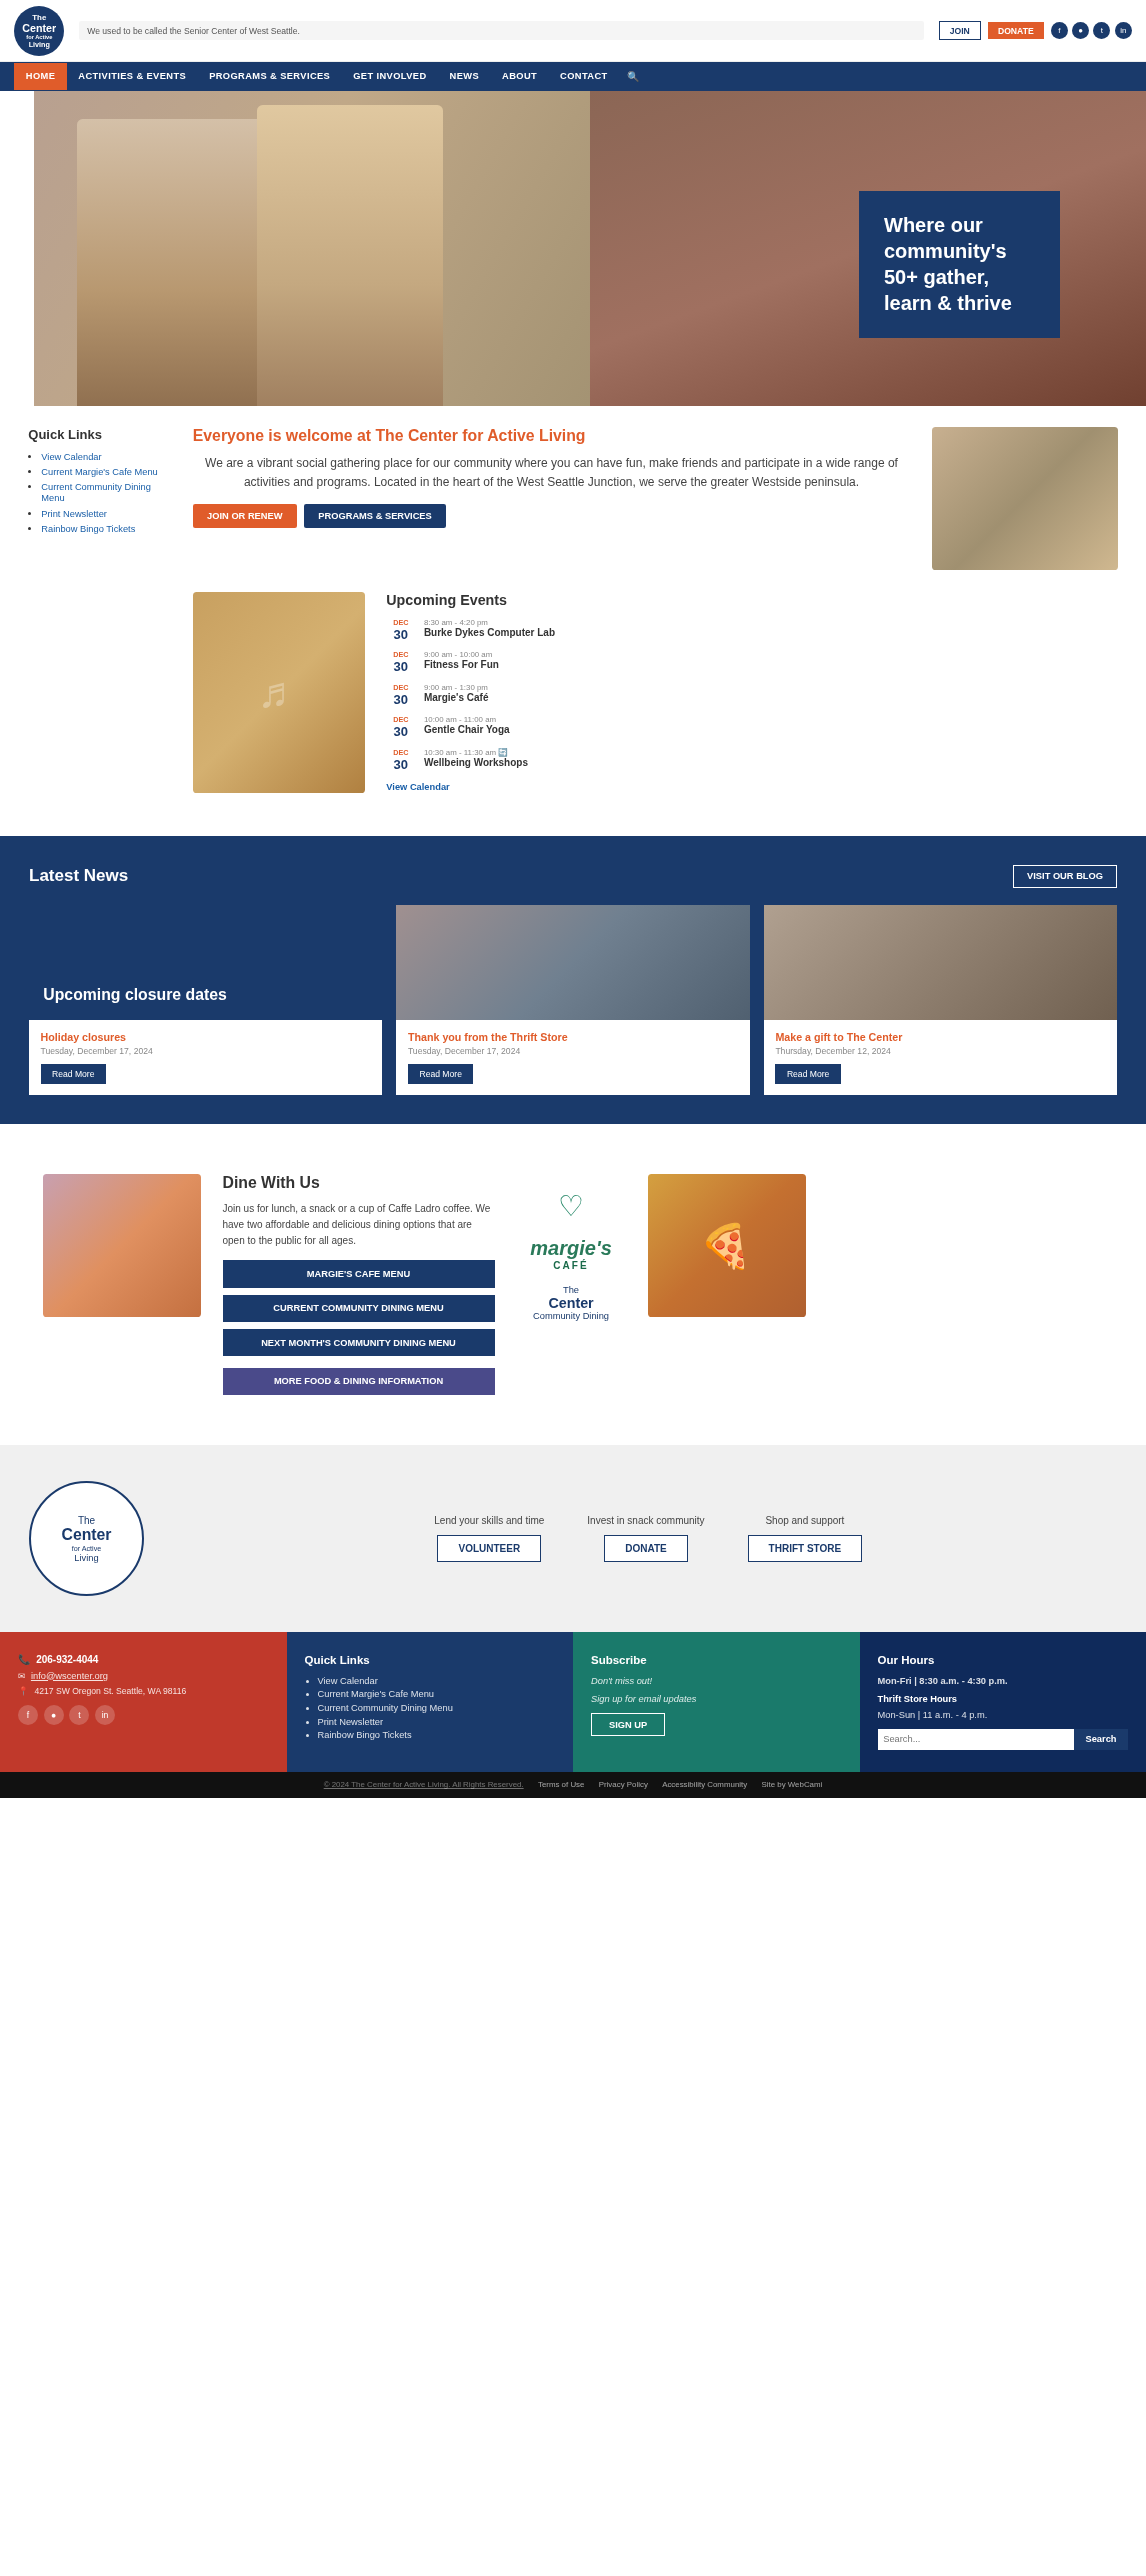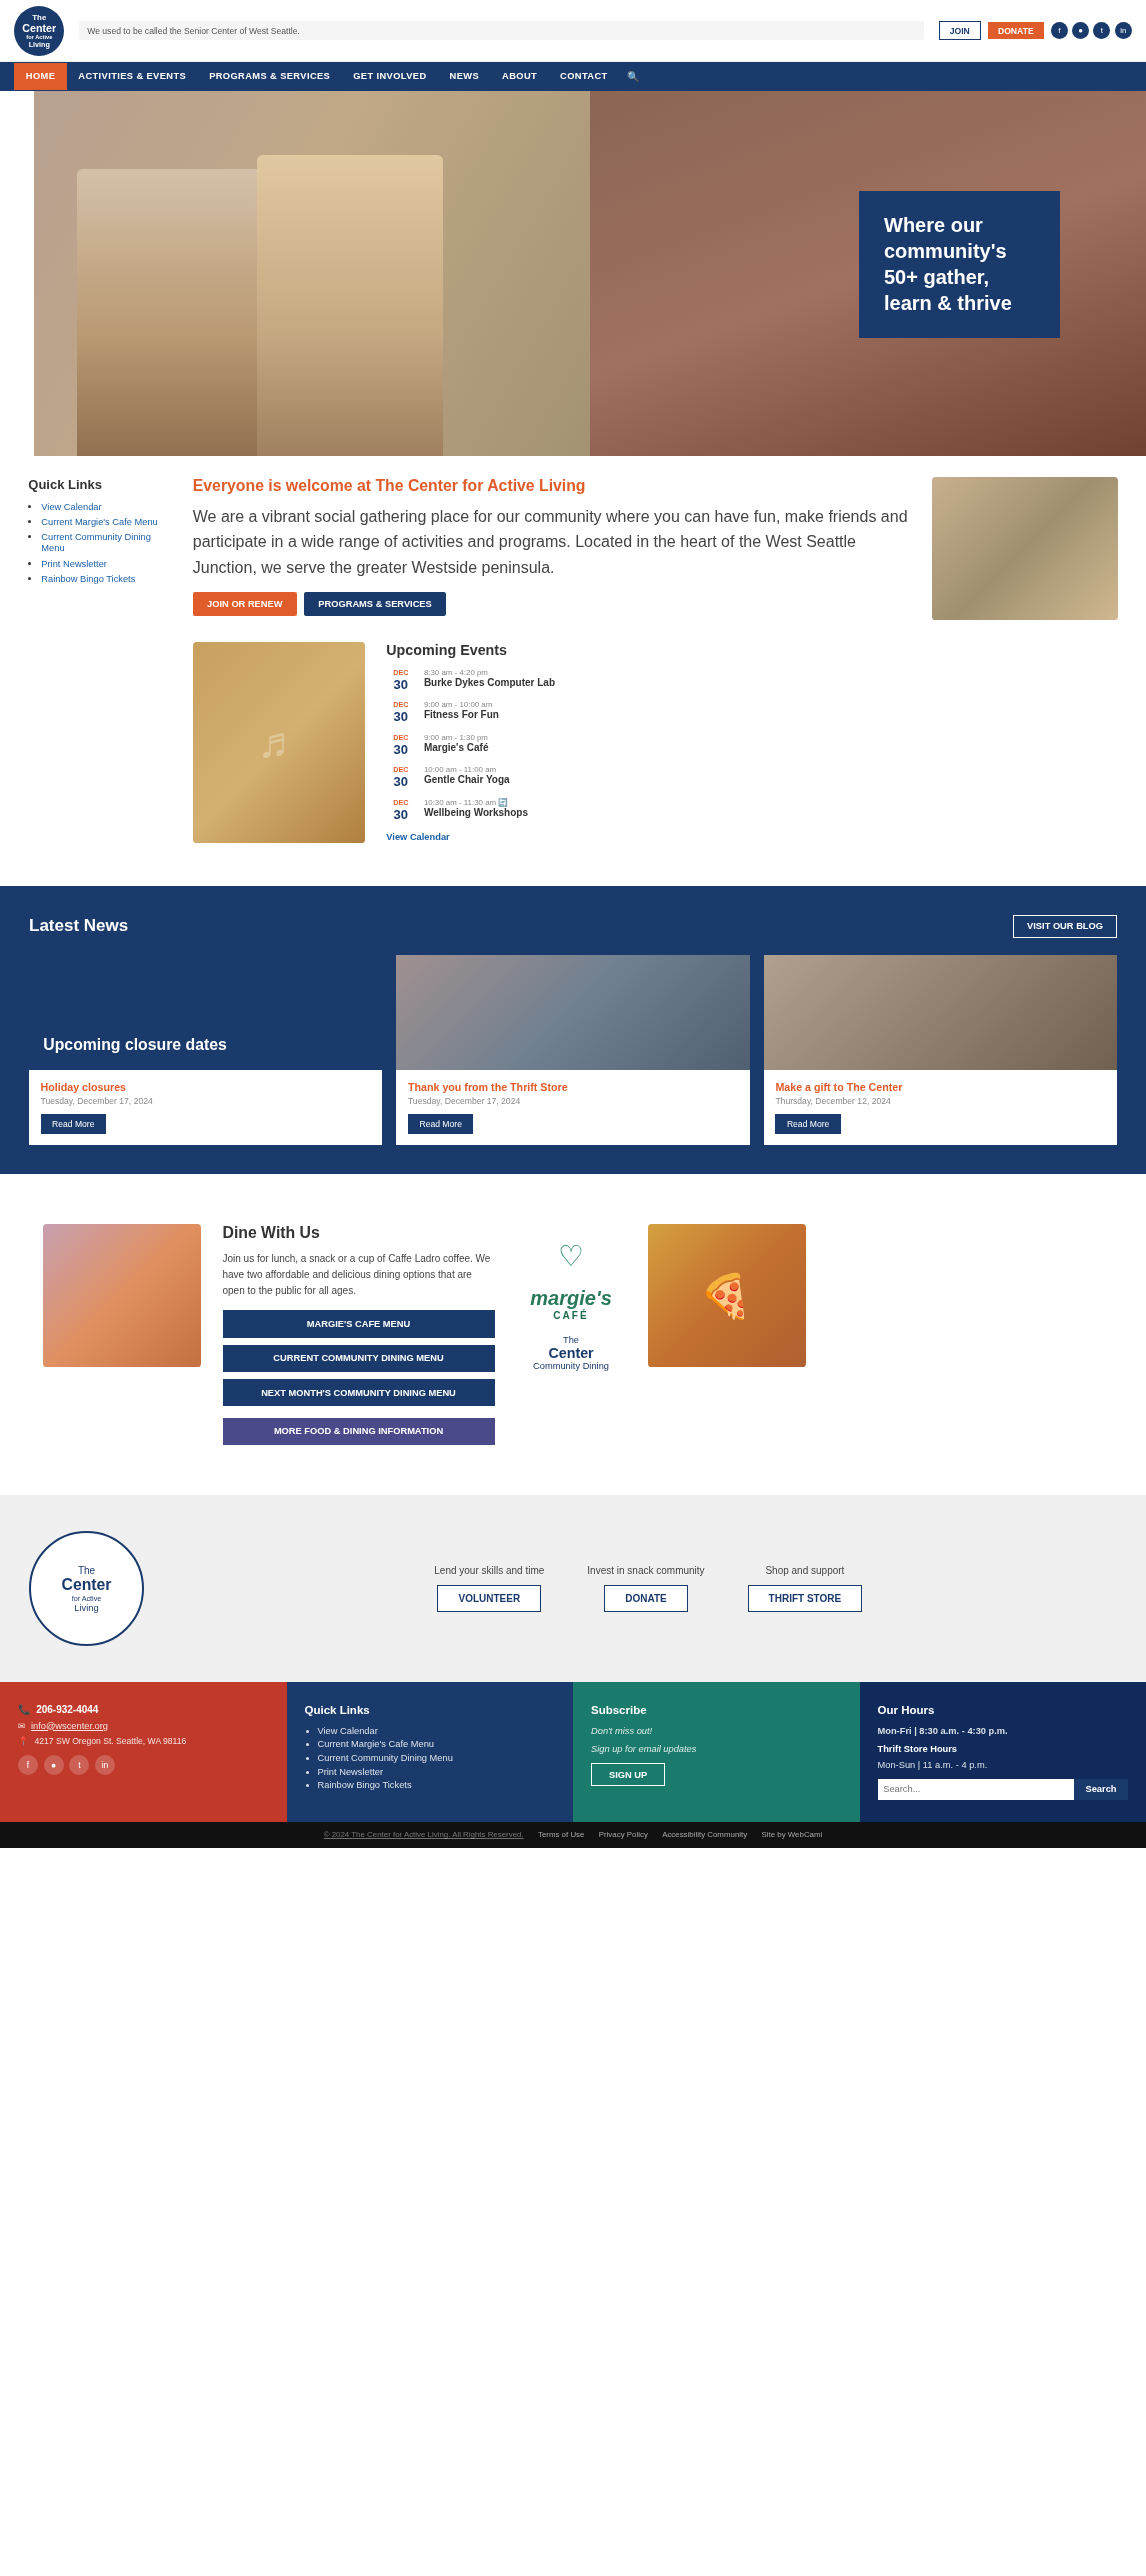--- a/index.html
+++ b/index.html
@@ -20,37 +20,37 @@
     .social-icons { display: flex; gap: 4.3px; }
     .social-icon { width: 17px; height: 17px; border-radius: 50%; background: #1a3a6b; color: #fff; display: flex; align-items: center; justify-content: center; font-size: 7.9px; cursor: pointer; }
 
     
     nav { background: #1a3a6b; display: flex; align-items: center; padding: 0 14.3px; }
     nav a { color: #fff; text-decoration: none; padding: 8.6px 11.5px; font-size: 9.3px; font-weight: bold; display: block; letter-spacing: 0.4px; }
     nav a.active { background: #e05c2a; }
     .search-icon-nav { color: #fff; padding: 8.6px; cursor: pointer; }
 
     
-    .hero { position: relative; height: 365px; background: #8b4513; overflow: hidden; margin-left: 34px; }
+    .hero { position: relative; height: 315px; background: #8b4513; overflow: hidden; margin-left: 34px; }
     .hero-bg { width: 100%; height: 100%; background: linear-gradient(135deg, #c0704a 0%, #8b4513 30%, #6b3410 60%, #4a2010 100%); position: relative; }
     .hero-text-box { position: absolute; right: 86px; top: 100px; background: #1a3a6b; color: #fff; padding: 21.5px 25px; max-width: 201px; }
     .hero-text-box h2 { font-size: 20px; line-height: 1.3; }
 
     
     .main-content { display: flex; padding: 21.5px 14.3px; gap: 21.5px; max-width: 1118px; margin: 0 auto; }
     .quick-links { width: 143px; flex-shrink: 0; }
     .quick-links h3 { font-size: 13px; margin-bottom: 8.6px; color: #333; }
     .quick-links ul { list-style: disc; padding-left: 13px; }
     .quick-links ul li { margin-bottom: 4.3px; }
     .quick-links ul li a { color: #1a5fa8; text-decoration: none; font-size: 9.3px; }
     .center-content { flex: 1; }
     .welcome-section { display: flex; gap: 21.5px; margin-bottom: 21.5px; }
     .welcome-text { flex: 1; }
     .welcome-text h2 { color: #e05c2a; font-size: 15.8px; margin-bottom: 8.6px; }
-    .welcome-text p { font-size: 16px; line-height: 1.6; color: #444; margin-bottom: 11.5px; }
+    .welcome-text p { font-size: 12px; line-height: 1.6; color: #444; margin-bottom: 11.5px; text-align: center; }
     .welcome-buttons { display: flex; gap: 7.2px; }
     .btn-orange { background: #e05c2a; color: #fff; border: none; padding: 7.2px 14.3px; font-weight: bold; cursor: pointer; font-size: 9.3px; border-radius: 2.1px; }
     .btn-navy { background: #1a3a6b; color: #fff; border: none; padding: 7.2px 14.3px; font-weight: bold; cursor: pointer; font-size: 9.3px; border-radius: 2.1px; }
     .welcome-photo { width: 186px; flex-shrink: 0; }
     .welcome-photo-img { width: 186px; height: 143px; background: linear-gradient(135deg, #c4a080, #a08060, #d4b090); border-radius: 3.6px; }
 
     
     .events-section { display: flex; gap: 21.5px; margin-bottom: 21.5px; }
     .events-photo { width: 172px; flex-shrink: 0; }
     .events-photo-img { width: 172px; height: 186px; background: linear-gradient(135deg, #d4a870, #c08050, #b87040); border-radius: 3.6px; }

